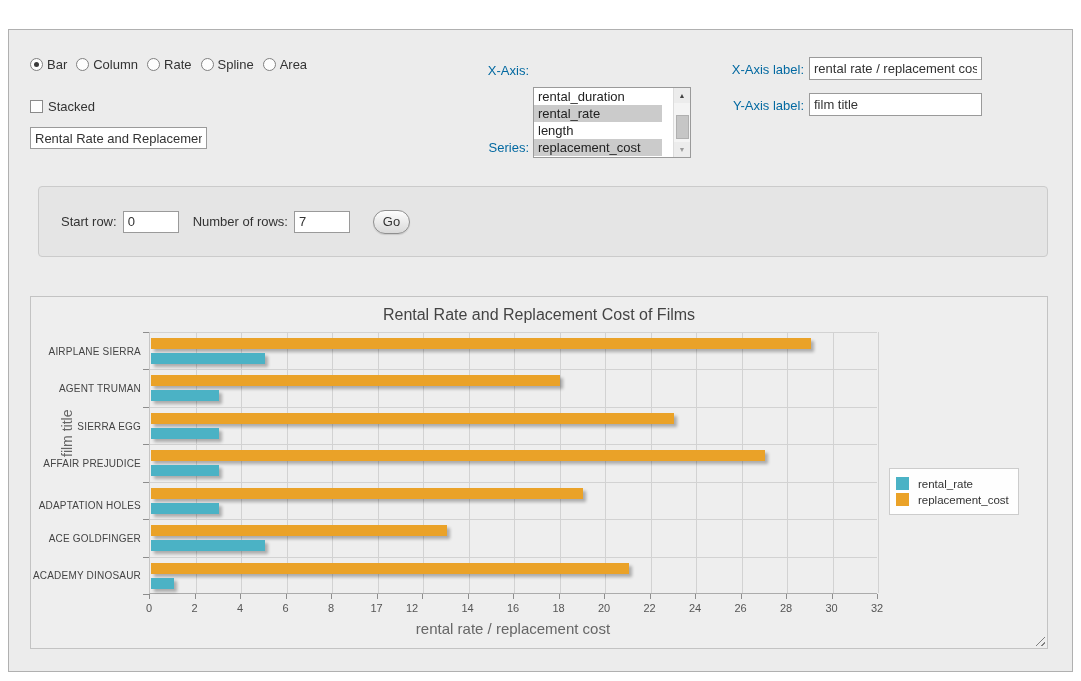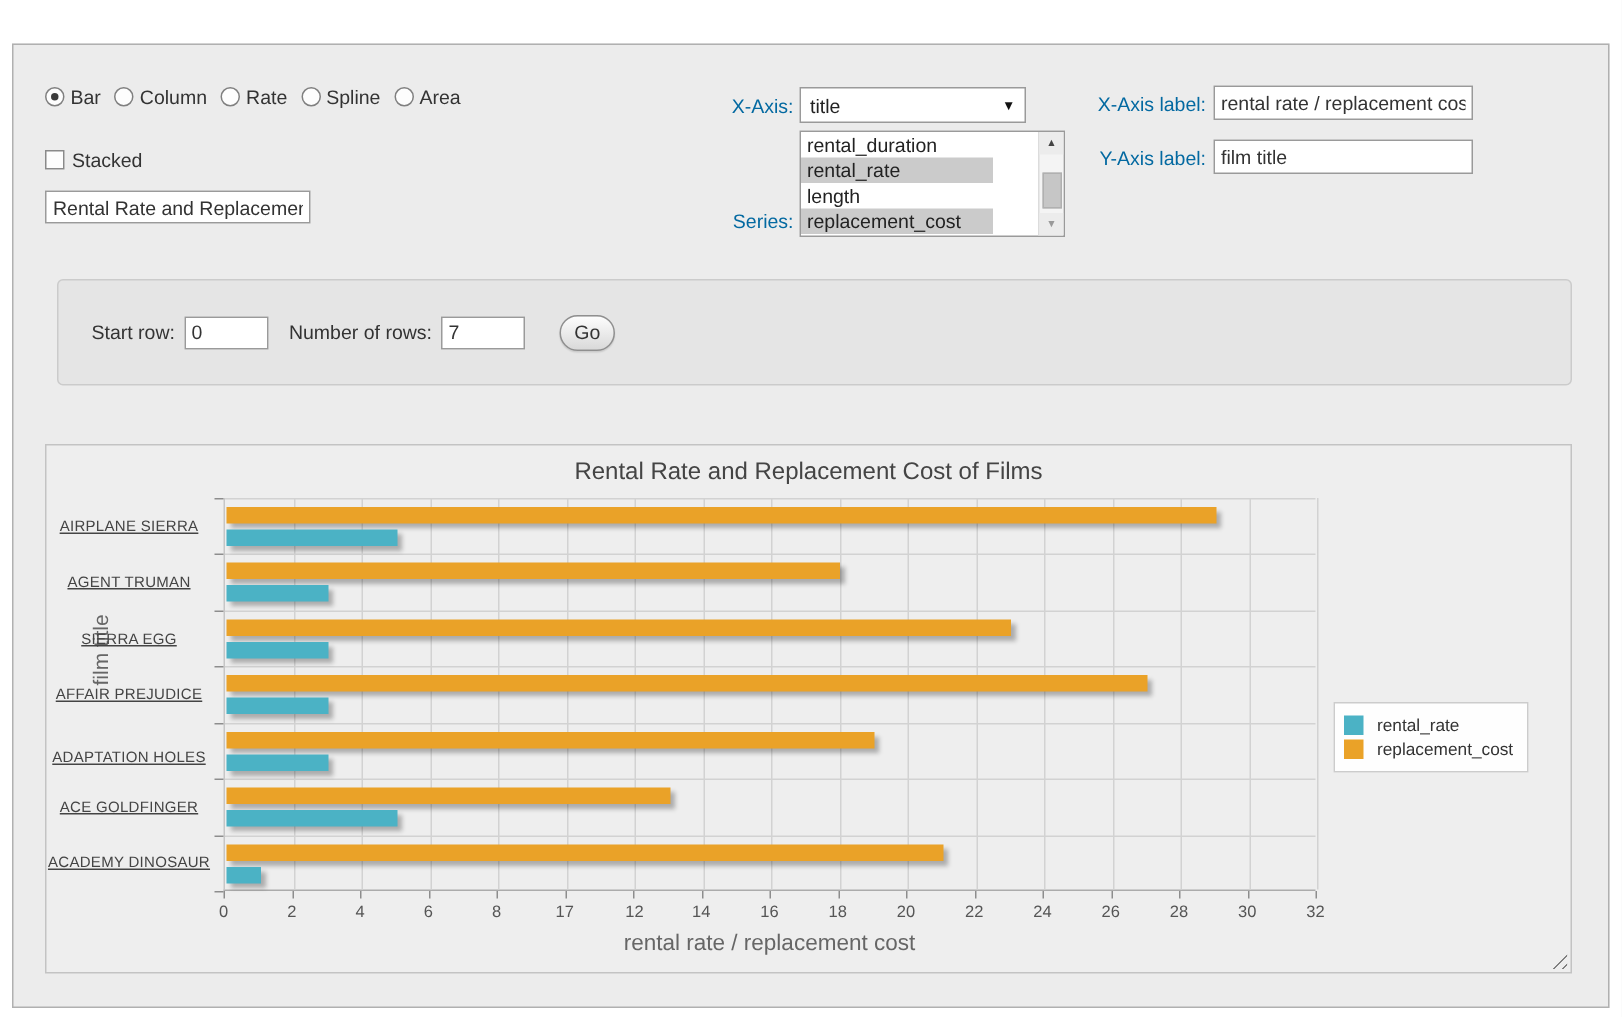--- a/index.html
+++ b/index.html
@@ -30,21 +30,21 @@
     color: #333; padding: 2px 4px; font-family: "Liberation Sans", sans-serif; }
 
   .title-input { position: absolute; left: 21px; top: 97px; width: 177px; height: 22px; }
 
   .fake-select { position: absolute; left: 524px; top: 28px; width: 151px; height: 24px;
     background: #fff; border: 1px solid #9a9a9a; font-size: 13px; color: #222;
     display: flex; align-items: center; padding: 0 6px; }
   .fake-select .sel-text { flex: 1; }
   .fake-select .sel-arrow { font-size: 9px; color: #111; }
 
-  .listbox { position: absolute; left: 524px; top: 57px; width: 177px; height: 71px;
+  .listbox { position: absolute; left: 524px; top: 57px; width: 158px; height: 71px;
     background: #fff; border: 1px solid #9a9a9a; overflow: hidden; }
   .lb-option { height: 17px; line-height: 17px; font-size: 13px; color: #222;
     padding-left: 4px; width: 128px; white-space: nowrap; }
   .lb-option.selected { background: #cbcbcb; }
   .lb-scrollbar { position: absolute; right: 0; top: 0; width: 17px; height: 100%;
     background: #f4f4f4; border-left: 1px solid #dcdcdc; }
   .lb-btn { height: 15px; width: 100%; background: #ececec; text-align: center;
     font-size: 7px; line-height: 15px; }
   .lb-btn.up { color: #444; }
   .lb-btn.down { position: absolute; bottom: 0; color: #9a9a9a; }
@@ -67,22 +67,22 @@
   
   .chart-panel { position: absolute; left: 21px; top: 266px; width: 1018px; height: 353px;
     background: #eeeeee; border: 1px solid #c3c3c3; }
   .chart-title { position: absolute; top: 9px; left: 0; width: 100%; text-align: center;
     font-size: 16px; color: #444; }
   .plot-area { position: absolute; left: 118px; top: 35px; width: 728px; height: 262px;
     border-left: 1px solid #c6c6c6; border-bottom: 1px solid #ababab; }
   .vgrid { position: absolute; top: 0; width: 1px; height: 100%; background: #d2d2d2; }
   .hgrid { position: absolute; left: 0; width: 100%; height: 1px; background: #d2d2d2; }
   .bar { position: absolute; height: 11px; box-shadow: 3px 3px 3px rgba(0,0,0,0.28); }
-  .cat-label { position: absolute; width: 110px; text-align: center; font-size: 10px;
-    color: #444; letter-spacing: 0.2px; text-decoration: underline; }
+  .cat-label { position: absolute; width: 110px; text-align: right; font-size: 10px;
+    color: #444; letter-spacing: 0.2px; }
   .ytick { position: absolute; width: 6px; height: 1px; background: #8d8d8d; left: 112px; }
   .xtick { position: absolute; width: 1px; height: 5px; background: #8d8d8d; top: 297px; }
   .xtick-label { position: absolute; width: 30px; text-align: center; font-size: 11px;
     color: #555; top: 305px; }
   .x-axis-title { position: absolute; top: 323px; left: 118px; width: 728px;
     text-align: center; font-size: 15px; color: #666; }
   .y-axis-title { position: absolute; left: 28px; top: 160px; font-size: 14px; color: #666;
     transform: rotate(-90deg); transform-origin: left top; white-space: nowrap; }
   .chart-legend { position: absolute; left: 858px; top: 171px; background: #fefefe;
     border: 1px solid #cccccc; padding: 5px 9px 5px 6px; }
@@ -124,24 +124,20 @@
     </div>
 
   <div class="checkbox-row">
     <span class="checkbox-square"></span>
     <span class="check-text">Stacked</span>
   </div>
 
   <input class="text-field title-input" value="Rental Rate and Replacement Cost of Films" style="">
 
   <span class="ctl-label right-align" style="left:420px; top:33px; width:100px;">X-Axis:</span>
-  <div class="fake-select">
-    <span class="sel-text">title</span>
-    <span class="sel-arrow">▼</span>
-  </div>
 
   <span class="ctl-label right-align" style="left:440px; top:110px; width:80px;">Series:</span>
   <div class="listbox">
     <div id="series-options">
         <div class="lb-option">rental_duration</div>
         <div class="lb-option selected">rental_rate</div>
         <div class="lb-option">length</div>
         <div class="lb-option selected">replacement_cost</div>
       </div>
     <div class="lb-scrollbar">
@@ -214,21 +210,21 @@
         <div class="xtick-label" style="left: 148.5px;">2</div>
         <div class="xtick" style="left: 209px;"></div>
         <div class="xtick-label" style="left: 194px;">4</div>
         <div class="xtick" style="left: 254.5px;"></div>
         <div class="xtick-label" style="left: 239.5px;">6</div>
         <div class="xtick" style="left: 300px;"></div>
         <div class="xtick-label" style="left: 285px;">8</div>
         <div class="xtick" style="left: 345.5px;"></div>
         <div class="xtick-label" style="left: 330.5px;">17</div>
         <div class="xtick" style="left: 391px;"></div>
-        <div class="xtick-label" style="left: 377px;">12</div>
+        <div class="xtick-label" style="left: 366px;">12</div>
         <div class="xtick" style="left: 436.5px;"></div>
         <div class="xtick-label" style="left: 421.5px;">14</div>
         <div class="xtick" style="left: 482px;"></div>
         <div class="xtick-label" style="left: 467px;">16</div>
         <div class="xtick" style="left: 527.5px;"></div>
         <div class="xtick-label" style="left: 512.5px;">18</div>
         <div class="xtick" style="left: 573px;"></div>
         <div class="xtick-label" style="left: 558px;">20</div>
         <div class="xtick" style="left: 618.5px;"></div>
         <div class="xtick-label" style="left: 603.5px;">22</div>

